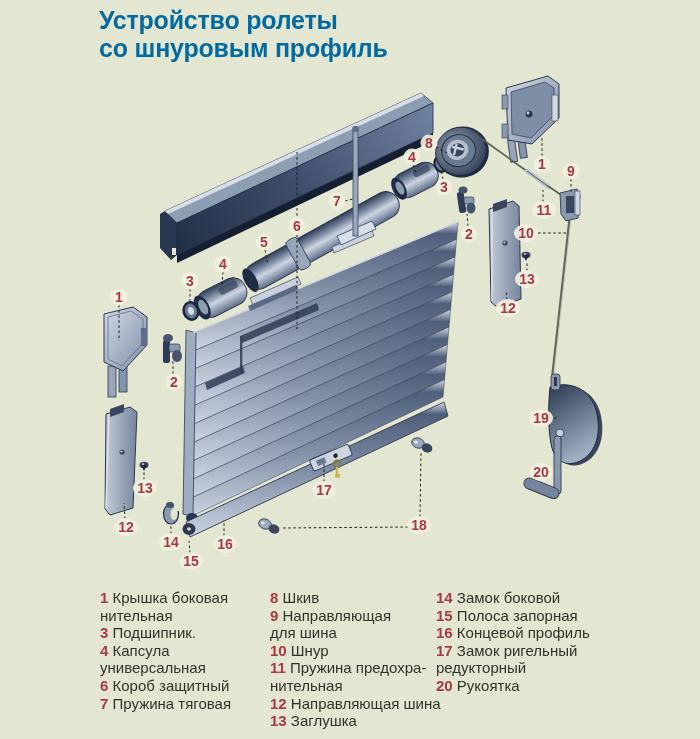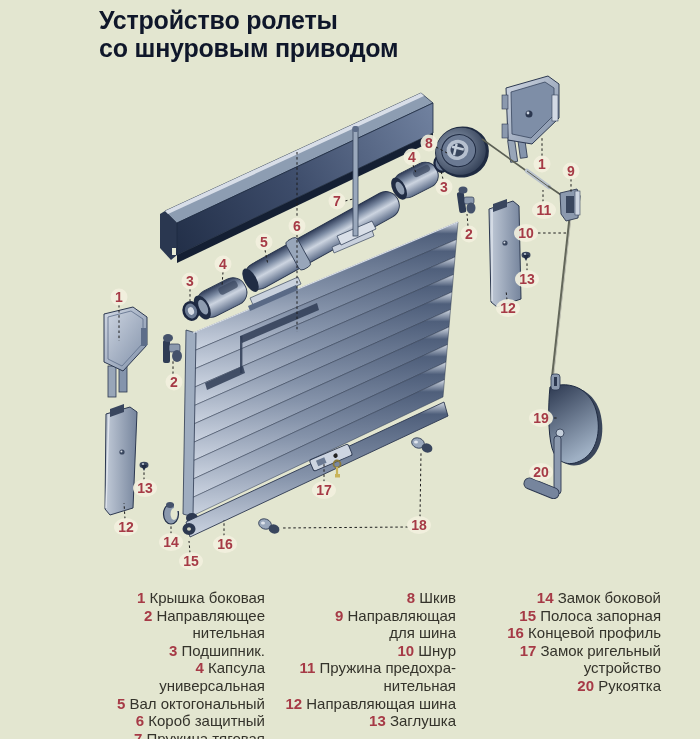--- a/index.html
+++ b/index.html
@@ -7,47 +7,47 @@
     width:700px;height:739px;
     background:#e3e6d0;
     font-family:"Liberation Sans", sans-serif;
     position:relative;
     overflow:hidden;
   }
   .page{position:absolute;inset:0;}
   .title{
     position:absolute;left:99px;top:6px;width:420px;
     font-size:25px;font-weight:bold;line-height:1.12;
-    color:#0f172a;letter-spacing:-0.2px;
+    color:#0369a1;letter-spacing:-0.2px;
   }
   .diagram-svg{position:absolute;left:0;top:0;}
   .legend{
     position:absolute;top:589px;left:0;width:700px;
     font-size:15px;line-height:17.6px;color:#34332b;
   }
   .legend .col{position:absolute;top:0;}
   .legend .col1{left:100px;width:165px;}
-  .legend .col2{left:278px;width:178px;}
-  .legend .col3{left:466px;width:195px;}
+  .legend .col2{left:270px;width:178px;}
+  .legend .col3{left:436px;width:195px;}
   .legend .num{color:#a63a46;font-weight:bold;}
-  .legend .item{margin:0;text-align:right;}
+  .legend .item{margin:0;}
   text.callout-num{
     font-family:"Liberation Sans", sans-serif;
     font-size:14px;font-weight:bold;fill:#a63a46;
     text-anchor:middle;
   }
 </style>
 </head>
 <body>
 
 <div class="page">
 
   <div class="title">
     <div>Устройство ролеты</div>
-    <div>со шнуровым приводом</div>
+    <div>со шнуровым профиль</div>
   </div>
 
   <svg class="diagram-svg" width="700" height="585" viewBox="0 0 700 585">
     <defs>
       <linearGradient id="slatGrad" x1="0" y1="0" x2="0" y2="1">
         <stop offset="0" stop-color="#d5dce6"></stop>
         <stop offset="0.09" stop-color="#4f5f7b"></stop>
         <stop offset="0.55" stop-color="#8593aa"></stop>
         <stop offset="1" stop-color="#cdd5e2"></stop>
       </linearGradient>
@@ -423,31 +423,27 @@
         </g>
       </g>
   </svg>
 
   <div class="legend">
     <div class="col col1" id="legend-col-0">
         <div class="item">
           <div><span class="num">1 </span>Крышка боковая</div>
         </div>
         <div class="item">
-          <div><span class="num">2 </span>Направляющее</div>
           <div>нительная</div>
         </div>
         <div class="item">
           <div><span class="num">3 </span>Подшипник.</div>
         </div>
         <div class="item">
           <div><span class="num">4 </span>Капсула универсальная</div>
-        </div>
-        <div class="item">
-          <div><span class="num">5 </span>Вал октогональный</div>
         </div>
         <div class="item">
           <div><span class="num">6 </span>Короб защитный</div>
         </div>
         <div class="item">
           <div><span class="num">7 </span>Пружина тяговая</div>
         </div>
       </div>
     <div class="col col2" id="legend-col-1">
         <div class="item">
@@ -478,21 +474,21 @@
         <div class="item">
           <div><span class="num">15 </span>Полоса запорная</div>
         </div>
         <div class="item">
           <div><span class="num">16 </span>Концевой профиль</div>
         </div>
         <div class="item">
           <div><span class="num">17 </span>Замок ригельный</div>
         </div>
         <div class="item">
-          <div>устройство</div>
+          <div>редукторный</div>
         </div>
         <div class="item">
           <div><span class="num">20 </span>Рукоятка</div>
         </div>
       </div>
   </div>
 
 </div>
 
 </body></html>

